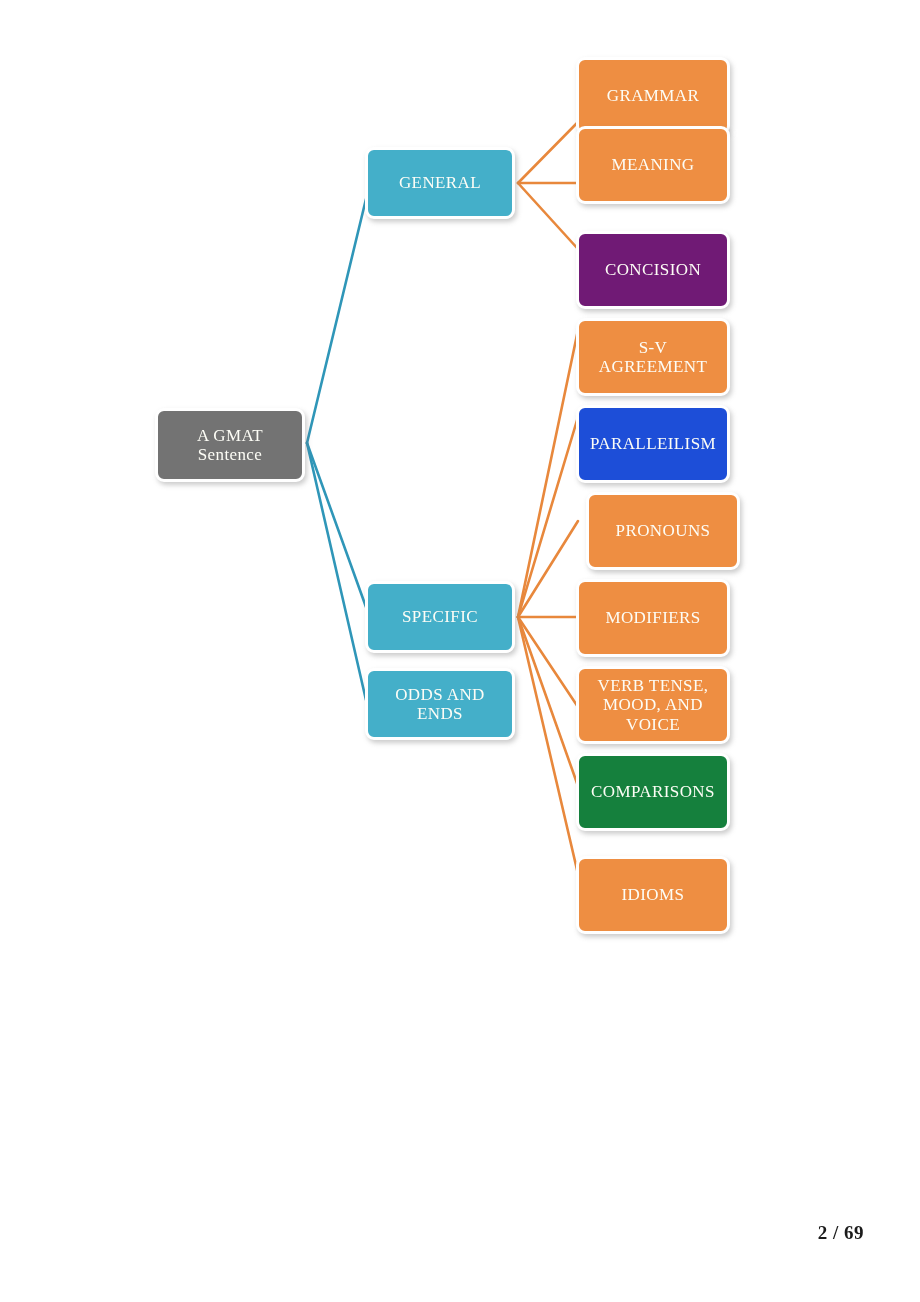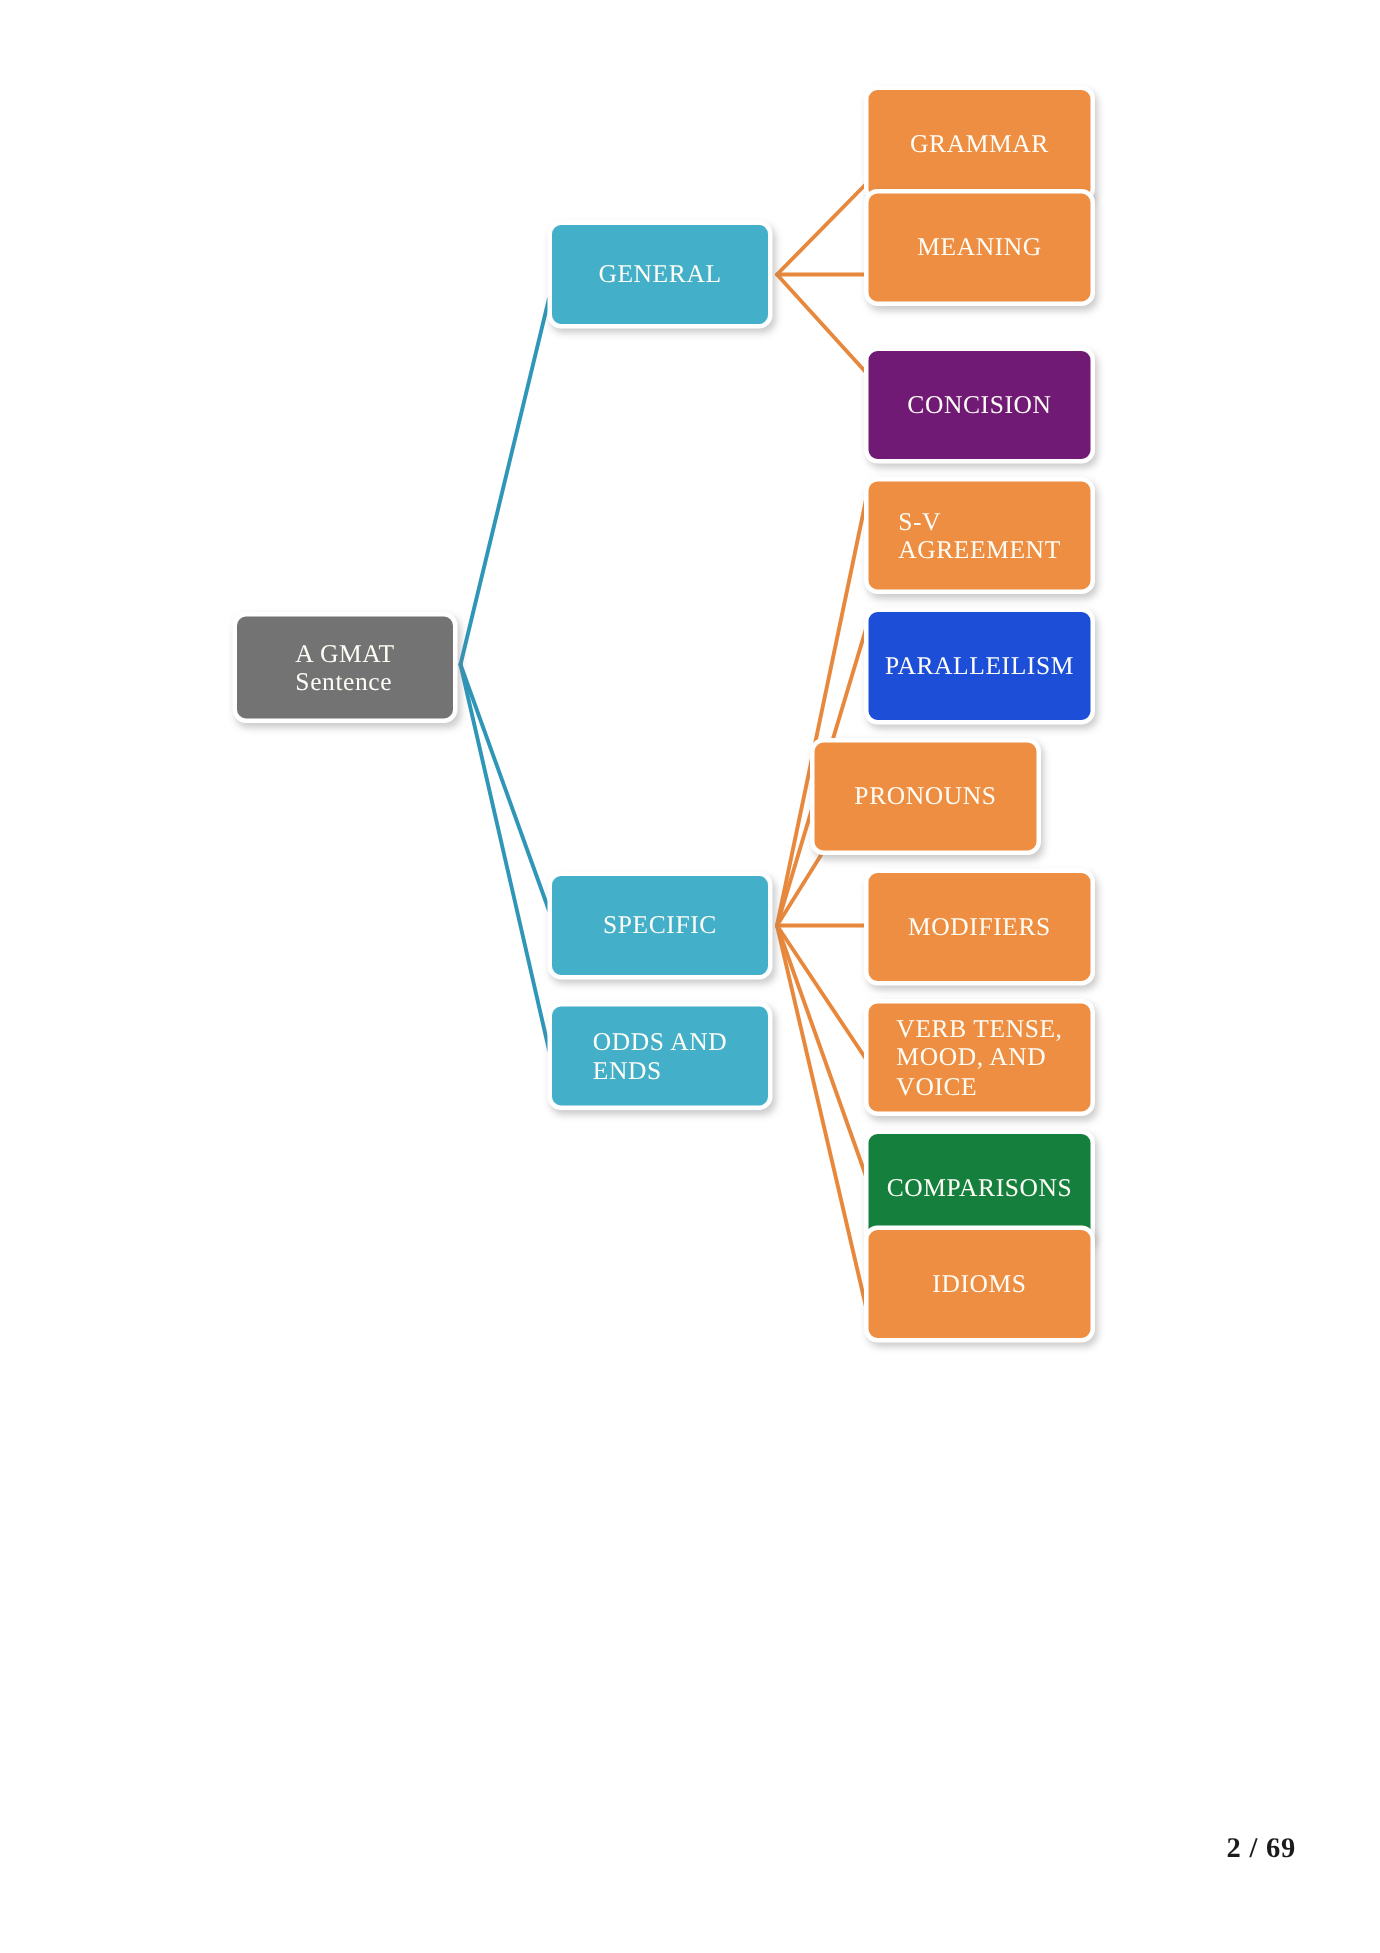--- a/index.html
+++ b/index.html
@@ -39,21 +39,21 @@
   
   .node {
     position: absolute;
     z-index: 3;
     box-sizing: border-box;
     border-radius: 9px;
     border: 3px solid #ffffff;
     display: flex;
     align-items: center;
     justify-content: center;
-    text-align: left;
+    text-align: center;
     color: #fdfdf6;
     line-height: 1.12;
     letter-spacing: 0.4px;
     box-shadow: 2px 3px 5px rgba(120,120,120,0.38);
     -webkit-font-smoothing: antialiased;
   }
 
   .node-label {
     display: block;
     padding: 0 6px;
@@ -139,34 +139,34 @@
       <div class="node node-leaf" style="left: 576px; top: 231px; width: 154px; height: 78px; background: #701a75; color: rgb(253, 253, 246);">
         <span class="node-label">CONCISION</span>
       </div>
       <div class="node node-leaf" style="left: 576px; top: 318px; width: 154px; height: 78px; background: rgb(238, 142, 66); color: rgb(253, 253, 246);">
         <span class="node-label">S-V
 AGREEMENT</span>
       </div>
       <div class="node node-leaf" style="left: 576px; top: 405px; width: 154px; height: 78px; background: #1d4ed8; color: rgb(253, 253, 246);">
         <span class="node-label">PARALLEILISM</span>
       </div>
-      <div class="node node-leaf" style="left: 540px; top: 492px; width: 154px; height: 78px; background: rgb(238, 142, 66); color: rgb(253, 253, 246);">
+      <div class="node node-leaf" style="left: 586px; top: 492px; width: 154px; height: 78px; background: rgb(238, 142, 66); color: rgb(253, 253, 246);">
         <span class="node-label">PRONOUNS</span>
       </div>
       <div class="node node-leaf" style="left: 576px; top: 579px; width: 154px; height: 78px; background: rgb(238, 142, 66); color: rgb(253, 253, 246);">
         <span class="node-label">MODIFIERS</span>
       </div>
       <div class="node node-leaf" style="left: 576px; top: 666px; width: 154px; height: 78px; background: rgb(238, 142, 66); color: rgb(253, 253, 246);">
         <span class="node-label">VERB TENSE,
 MOOD, AND
 VOICE</span>
       </div>
       <div class="node node-leaf" style="left: 576px; top: 753px; width: 154px; height: 78px; background: #15803d; color: rgb(253, 253, 246);">
         <span class="node-label">COMPARISONS</span>
       </div>
-      <div class="node node-leaf" style="left: 576px; top: 817px; width: 154px; height: 78px; background: rgb(238, 142, 66); color: rgb(253, 253, 246);">
+      <div class="node node-leaf" style="left: 576px; top: 856px; width: 154px; height: 78px; background: rgb(238, 142, 66); color: rgb(253, 253, 246);">
         <span class="node-label">IDIOMS</span>
       </div>
     </div>
 
   <div id="page-number">2 / 69</div>
 
 </div>
 
 </body></html>

